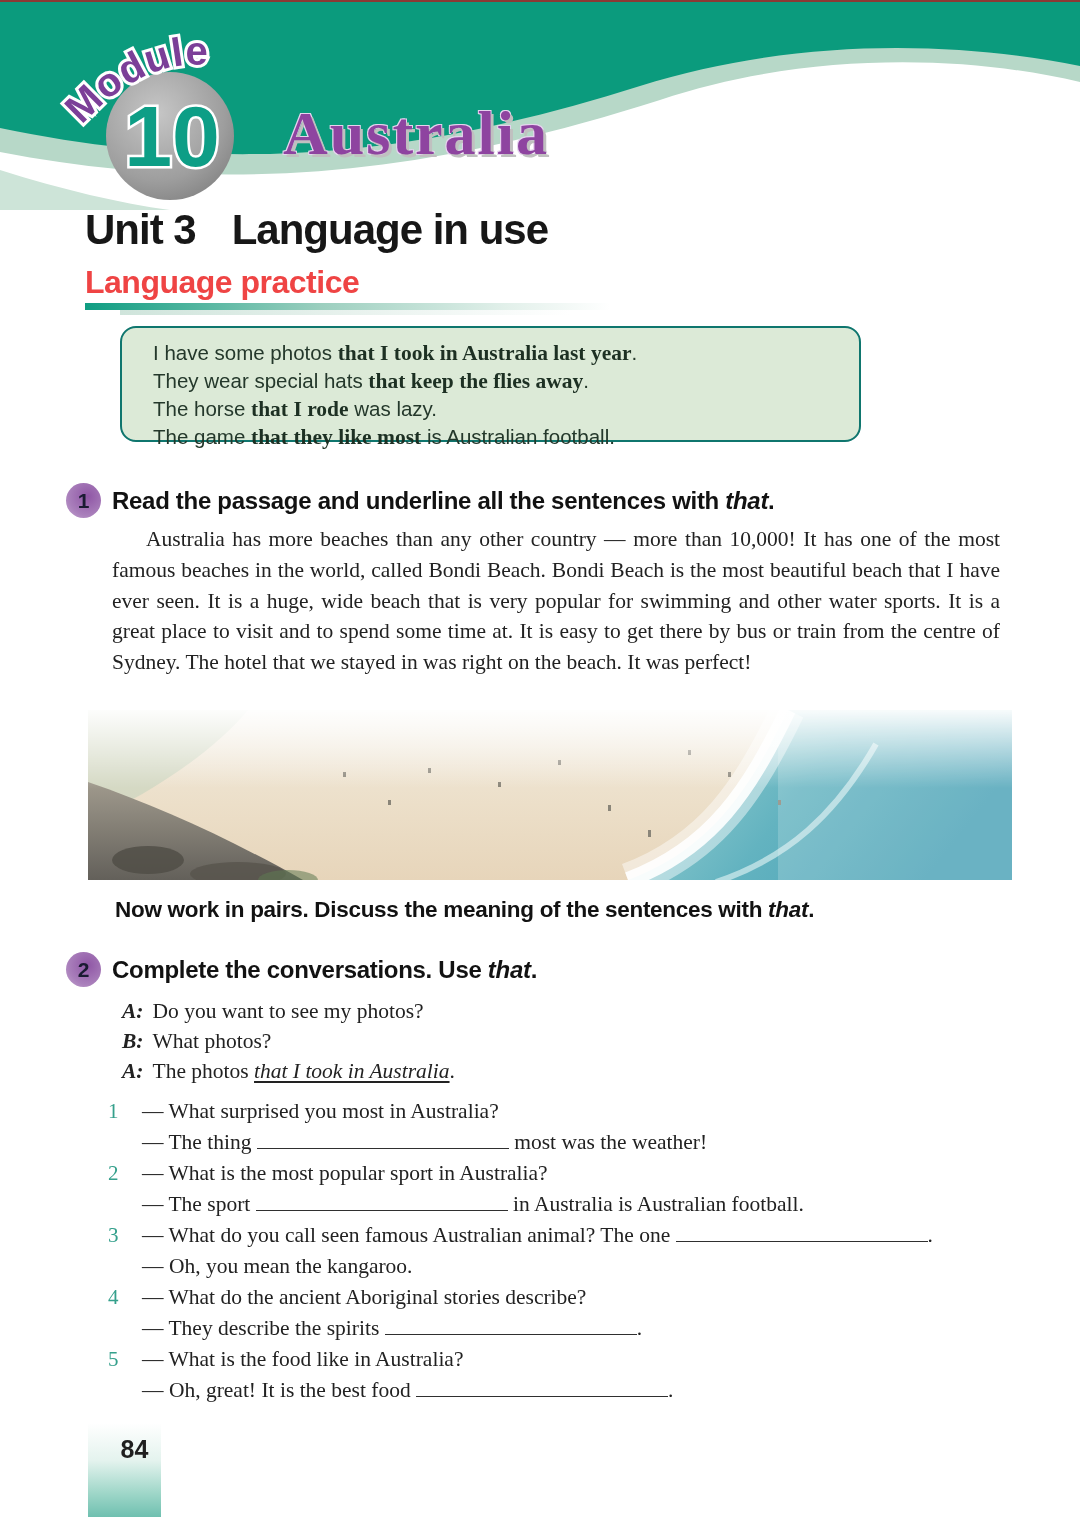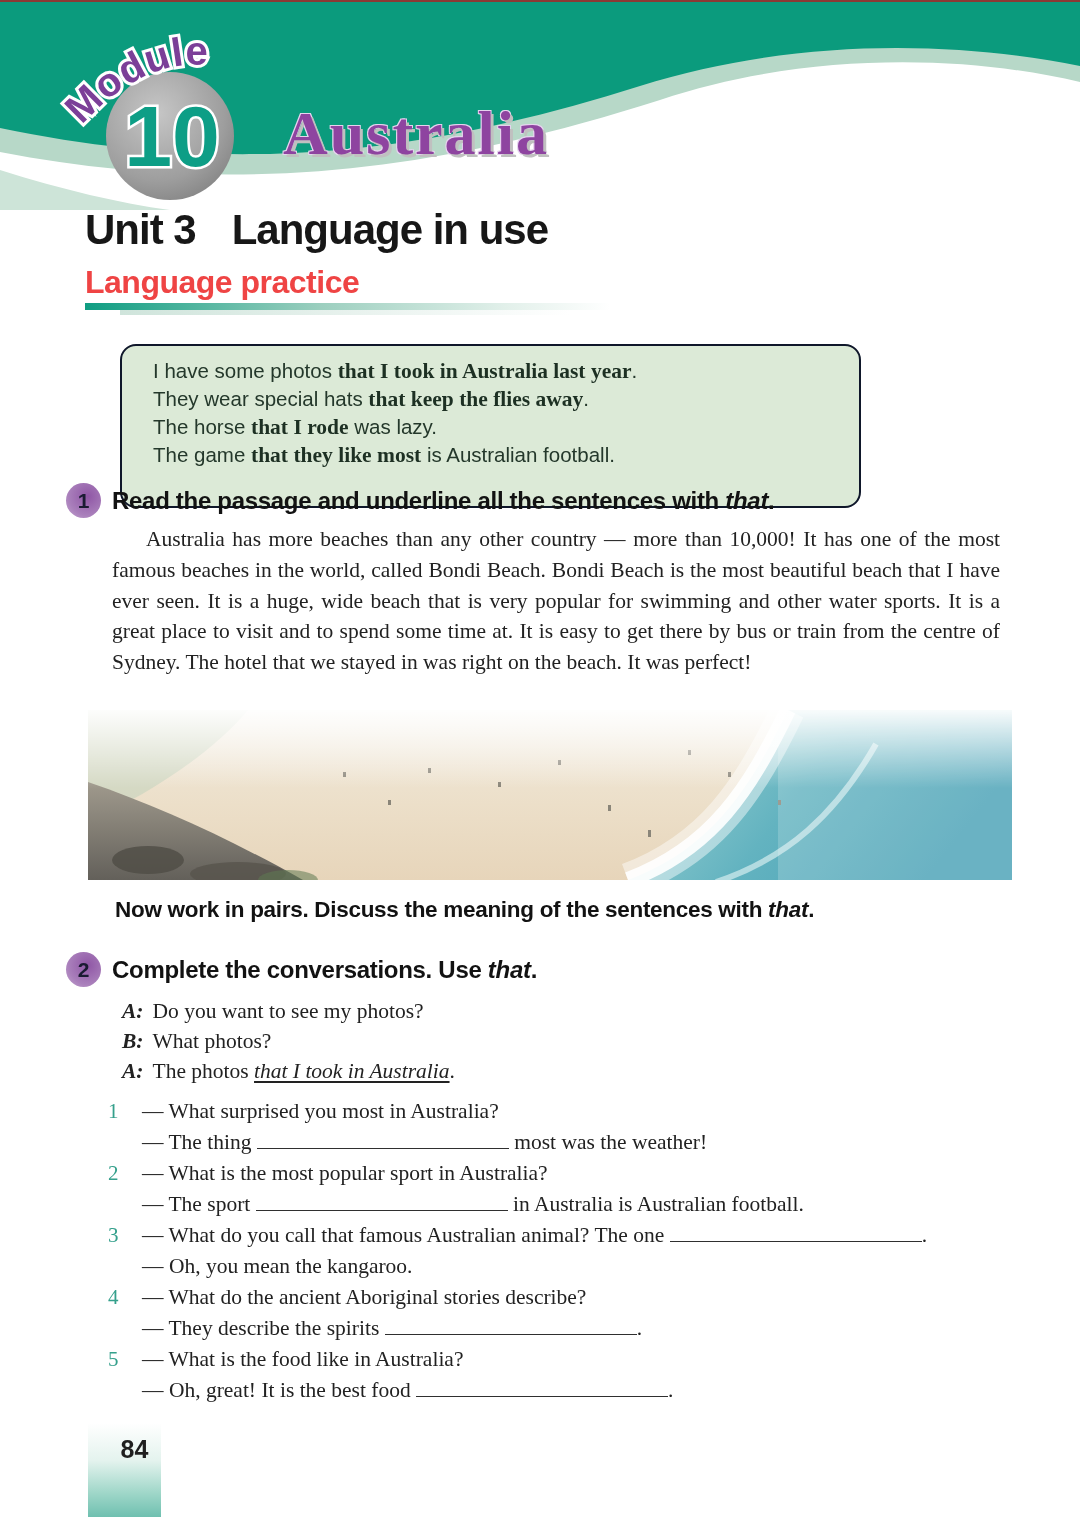--- a/index.html
+++ b/index.html
@@ -36,22 +36,22 @@
     position:absolute; left:85px; top:303px; width:525px; height:7px; z-index:2;
     background:linear-gradient(to right, #0f9d82 0%, #9ccfbf 45%, #e2f0ea 80%, rgba(255,255,255,0) 100%);
   }
   .section-underline2 {
     position:absolute; left:120px; top:310px; width:500px; height:5px; z-index:1;
     background:linear-gradient(to right, #cfe4db 0%, rgba(255,255,255,0) 90%);
   }
 
   
   .green-box {
-    position:absolute; left:120px; top:344px; width:741px; height:164px;
-    background:#dcead7; border:2px solid #0f172a; border-radius:16px;
+    position:absolute; left:120px; top:326px; width:741px; height:116px;
+    background:#dcead7; border:2px solid #0f766e; border-radius:16px;
     padding:11px 10px 0 31px;
   }
   .example-line {
     font-family:"Liberation Sans", sans-serif; font-size:20.5px; line-height:28px; color:#24382b;
   }
   .example-line b { font-family:"Liberation Serif", serif; font-size:21.5px; color:#1d3023; }
 
   
   .ex-circle {
     position:absolute; width:35px; height:35px; border-radius:50%;
@@ -261,21 +261,21 @@
       <div class="item">
         <div class="item-num">2</div>
         <div class="item-lines">
           <div class="item-line"><span>— What is the most popular sport in Australia?</span></div>
           <div class="item-line"><span>— The sport </span><span class="blank"></span><span> in Australia is Australian football.</span></div>
         </div>
       </div>
       <div class="item">
         <div class="item-num">3</div>
         <div class="item-lines">
-          <div class="item-line"><span>— What do you call that famous Australian animal? The one </span><span class="blank"></span><span>.</span></div>
+          <div class="item-line"><span>— What do you call seen famous Australian animal? The one </span><span class="blank"></span><span>.</span></div>
           <div class="item-line"><span>— Oh, you mean the kangaroo.</span></div>
         </div>
       </div>
       <div class="item">
         <div class="item-num">4</div>
         <div class="item-lines">
           <div class="item-line"><span>— What do the ancient Aboriginal stories describe?</span></div>
           <div class="item-line"><span>— They describe the spirits </span><span class="blank"></span><span>.</span></div>
         </div>
       </div>

